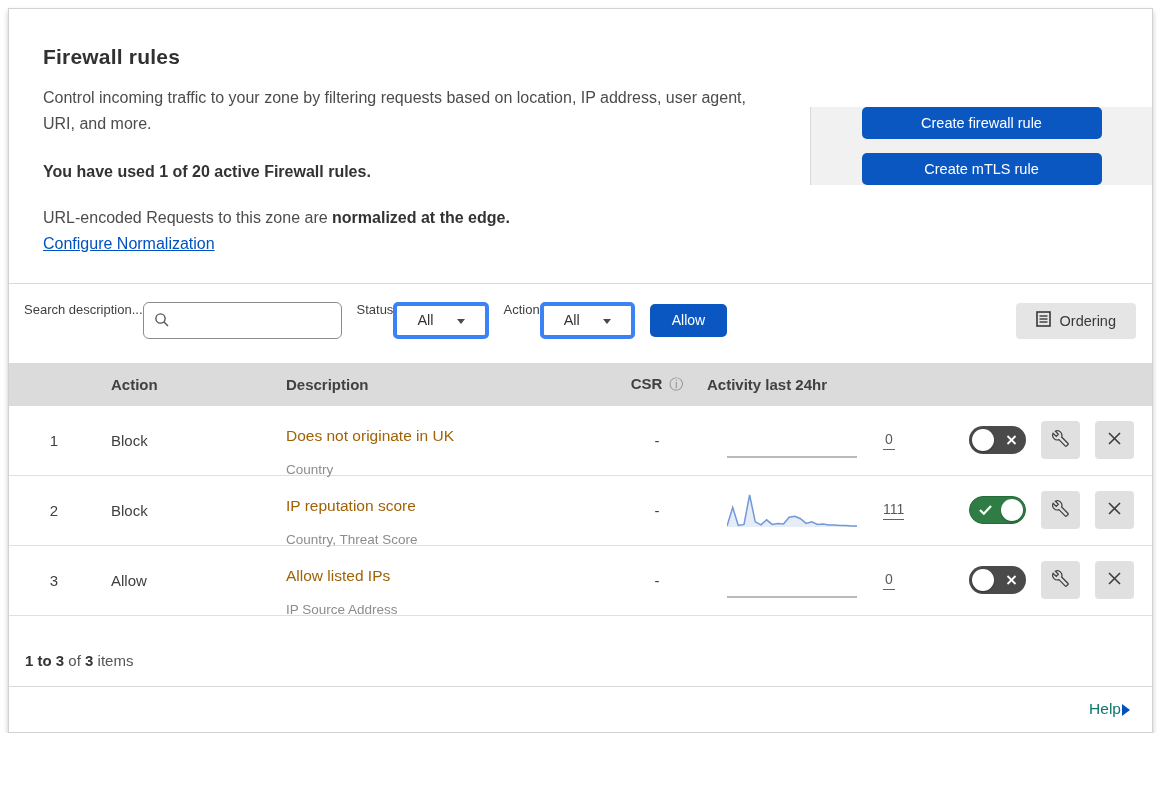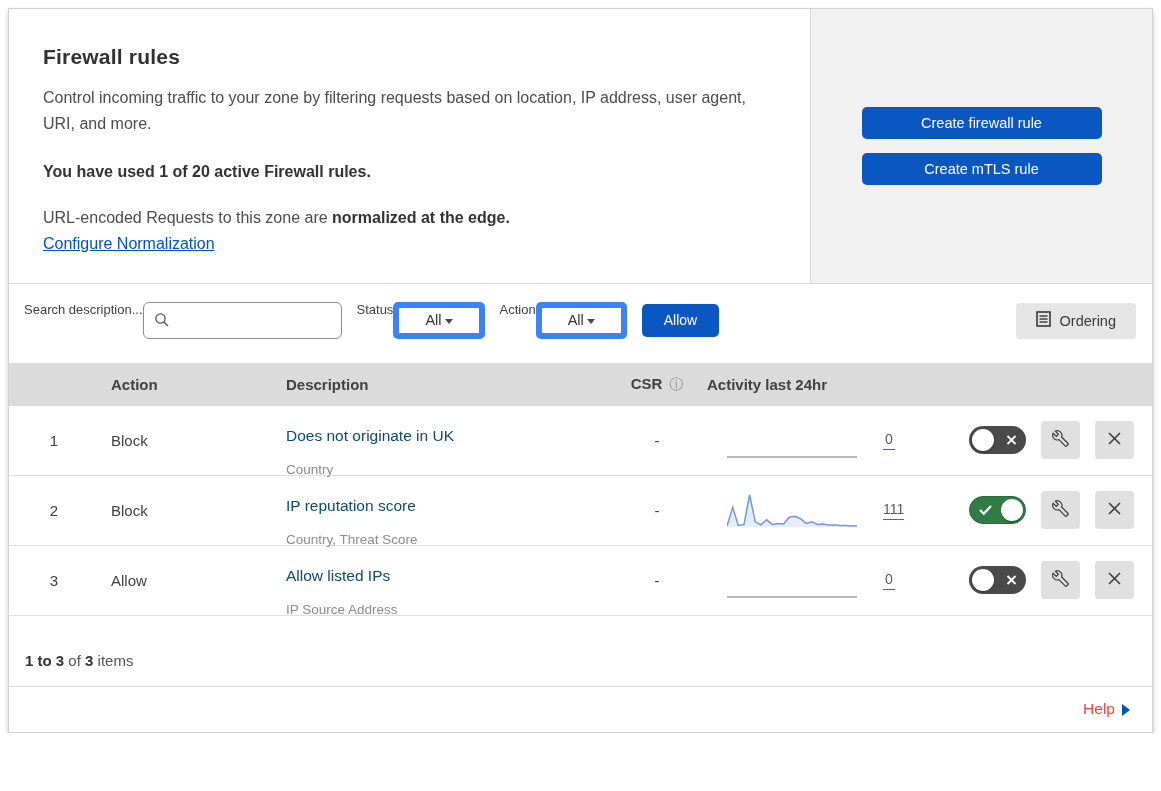--- a/index.html
+++ b/index.html
@@ -1,43 +1,43 @@
 <!DOCTYPE html>
 <html><head>
 <meta charset="utf-8">
 <style>
   * { margin:0; padding:0; box-sizing:border-box; }
   html,body { background:#fff; font-family:"Liberation Sans", sans-serif; color:#3a3a3a; }
   .page { width:1145px; margin:8px auto 0 8px; border:1px solid #d2d2d2; background:#fff;
           box-shadow:0 3px 5px rgba(0,0,0,0.22); }
 
   
-  .hdr { display:flex; border-bottom:1px solid #d9d9d9; }
+  .hdr { display:flex; border-bottom:1px solid #d9d9d9;align-items:center; }
   .hdr-left { flex:1; padding:36px 34px 30px 34px; background:#fff; }
   .hdr-title { font-size:21px; font-weight:700; color:#313131; letter-spacing:.2px; }
   .hdr-desc { margin-top:16px; font-size:16px; line-height:1.62; color:#4c4c4c; max-width:745px; }
   .hdr-usage { margin-top:26px; font-size:16px; font-weight:700; color:#333; }
   .hdr-norm { margin-top:28px; font-size:16px; color:#4c4c4c; }
   .hdr-norm b { color:#333; }
   .hdr-link { display:inline-block; margin-top:8px; font-size:16px; color:#0052c0;
               text-decoration:underline; cursor:pointer; }
   .hdr-right { width:342px; background:#f1f1f1; border-left:1px solid #d9d9d9;
                display:flex; flex-direction:column; justify-content:center; align-items:center; gap:14px; }
   .blue-btn { width:240px; height:32px; background:#0b57c2; color:#fff; border:none; border-radius:5px;
               font-family:inherit; font-size:14.5px; cursor:pointer; }
 
   
   .filters { display:flex; align-items:flex-end; padding:18px 16px 24px 15px; }
   .f-group { display:flex; flex-direction:row; margin-right:15px; }
   .f-label { font-size:13px; color:#3f3f3f; margin-bottom:7px; }
   .search-box { width:199px; height:37px; border:1px solid #8b8b8b; border-radius:6px; background:#fff;
                 display:flex; align-items:center; padding:0 10px; cursor:text; }
   .search-box svg { display:block; }
-  .dropdown { height:37px; border:6px solid #3b82f6; border-radius:5px; background:#fff;
-              display:flex; align-items:center; gap:3px; padding:0 26px; font-size:14.5px; color:#333;
+  .dropdown { height:37px; border:4px solid #3b82f6; border-radius:5px; background:#fff;
+              display:flex; align-items:center; gap:23px; padding:0 20px; font-size:14.5px; color:#333;
               cursor:pointer; }
   .caret { width:0; height:0; border-left:4.5px solid transparent; border-right:4.5px solid transparent;
            border-top:5.5px solid #4a4a4a; margin-top:2px; }
   .search-btn { height:33px; padding:0 22px; margin-bottom:2px; background:#0b57c2; color:#fff; border:none;
                 border-radius:5px; font-family:inherit; font-size:14px; cursor:pointer; }
   .f-spacer { flex:1; }
   .ordering-btn { height:36px; padding:0 20px; background:#e5e5e5; border:none; border-radius:4px;
                   display:flex; align-items:center; gap:9px; font-family:inherit; font-size:14.5px;
                   color:#393939; cursor:pointer; }
 
@@ -46,21 +46,21 @@
             font-size:15px; font-weight:700; color:#414141; }
   .t-row  { display:flex; align-items:center; height:70px; border-bottom:1px solid #e0e0e0;
             font-size:15px; color:#3f3f3f; }
   .col-priority { width:90px; text-align:center; }
   .col-action   { width:165px; padding-left:12px; }
   .col-desc     { flex:1; padding-left:22px; }
   .col-csr      { width:100px; text-align:center; }
   .col-activity { width:170px; display:flex; justify-content:center; align-items:flex-end; }
   .col-count    { width:80px; padding-left:6px; }
   .col-controls { width:195px; display:flex; align-items:center; gap:15px; padding-left:12px; }
-  .desc-main { font-size:15.5px; color:#0c4a6e;margin-top:24px; }
+  .desc-main { font-size:15.5px; color:#a16207;margin-top:24px; }
   .desc-sub  { font-size:13.5px; color:#8d8d8d; margin-top:17px; }
   .csr-info { display:inline-block; margin-left:7px; font-weight:400; color:#8a8a8a; font-size:14px; }
   .count-link { display:inline-block; font-size:14px; color:#595959; text-decoration:none;
                 border-bottom:1px solid #3668b8; padding-bottom:2px; min-width:12px; text-align:center;
                 cursor:pointer; }
 
   
   .toggle { position:relative; width:57px; height:28px; border-radius:14px; background:#4a4a4a;
             cursor:pointer; flex-shrink:0; }
   .toggle .t-knob { position:absolute; top:3px; left:3px; width:22px; height:22px; border-radius:50%;
@@ -71,21 +71,21 @@
   .toggle.on .t-knob { left:auto; right:2px; top:2px; }
   .toggle.on .t-check { display:block; }
 
   .icon-btn { width:39px; height:38px; background:#e0e0e0; border:none; border-radius:4px;
               display:flex; align-items:center; justify-content:center; cursor:pointer; }
 
   
   .t-footer { padding:36px 16px 17px 16px; border-bottom:1px solid #d9d9d9; font-size:15px; color:#555; }
   .t-footer b { color:#333; }
   .help-bar { height:45px; display:flex; align-items:center; justify-content:flex-end; padding:0 22px; }
-  .help-link { font-size:15.5px; color:#ef4444; cursor:pointer; display:flex; align-items:center; gap:7px; }
+  .help-link { font-size:15.5px; color:#0f766e; cursor:pointer; display:flex; align-items:center; gap:1px; }
   .help-arrow { width:0; height:0; border-top:6px solid transparent; border-bottom:6px solid transparent;
                 border-left:8px solid #0052c0; margin-top:1px; }
 </style>
 </head>
 <body>
 
 <div class="page">
 
   <div class="hdr">
     <div class="hdr-left">

